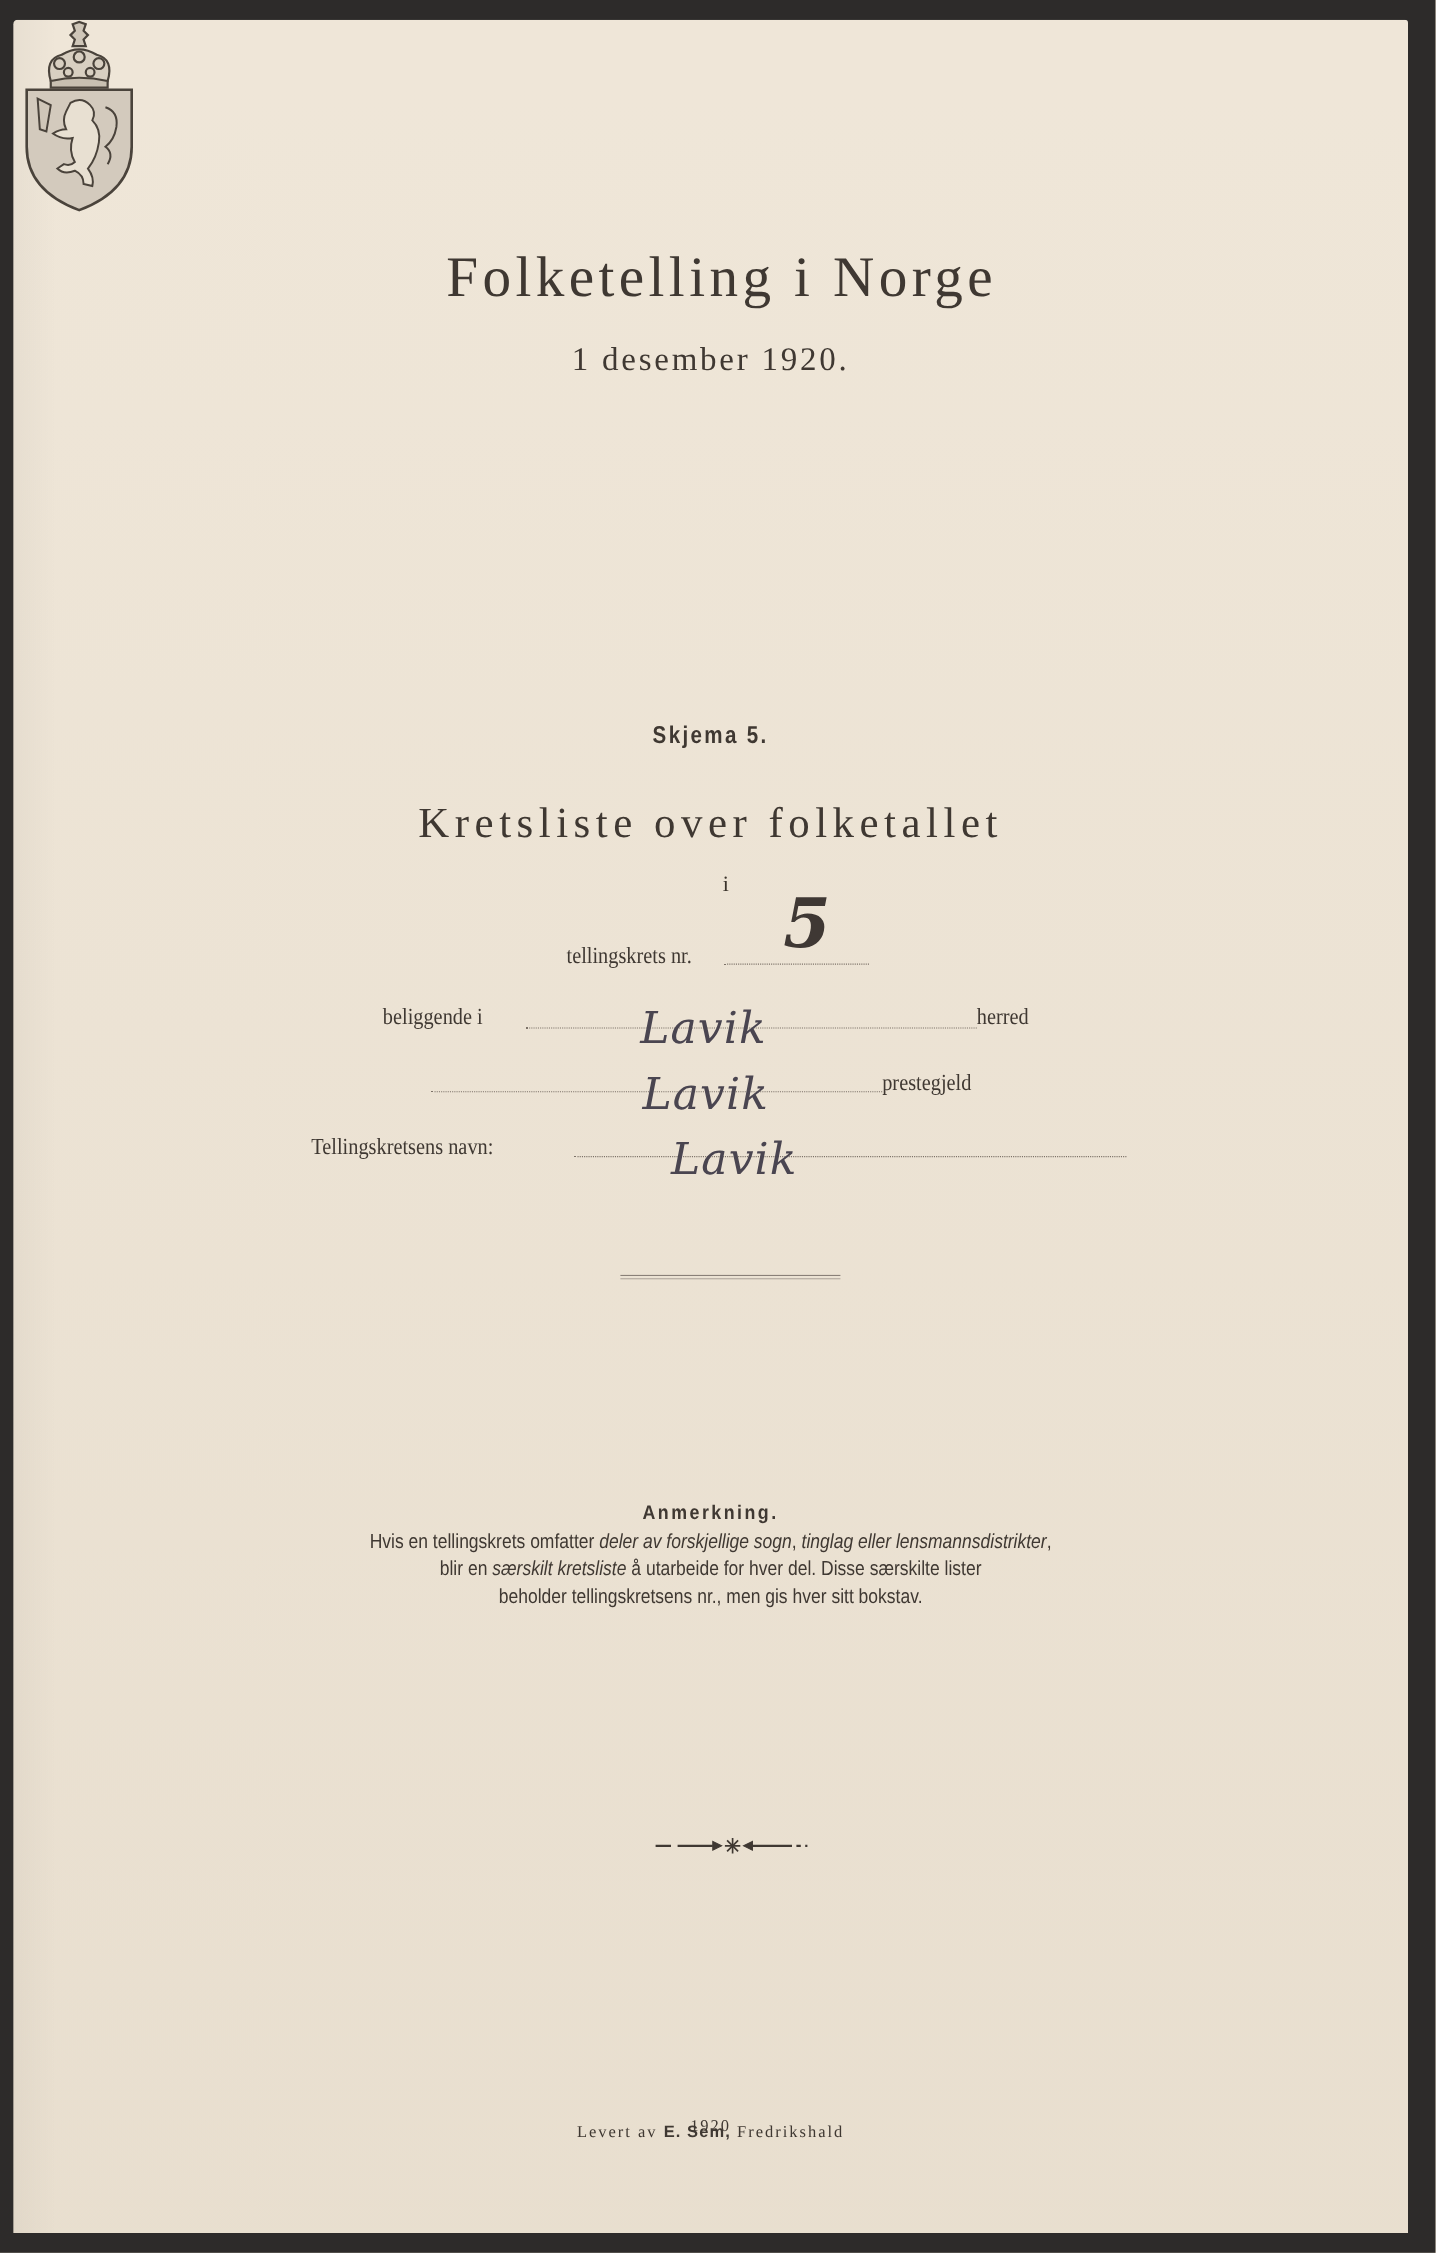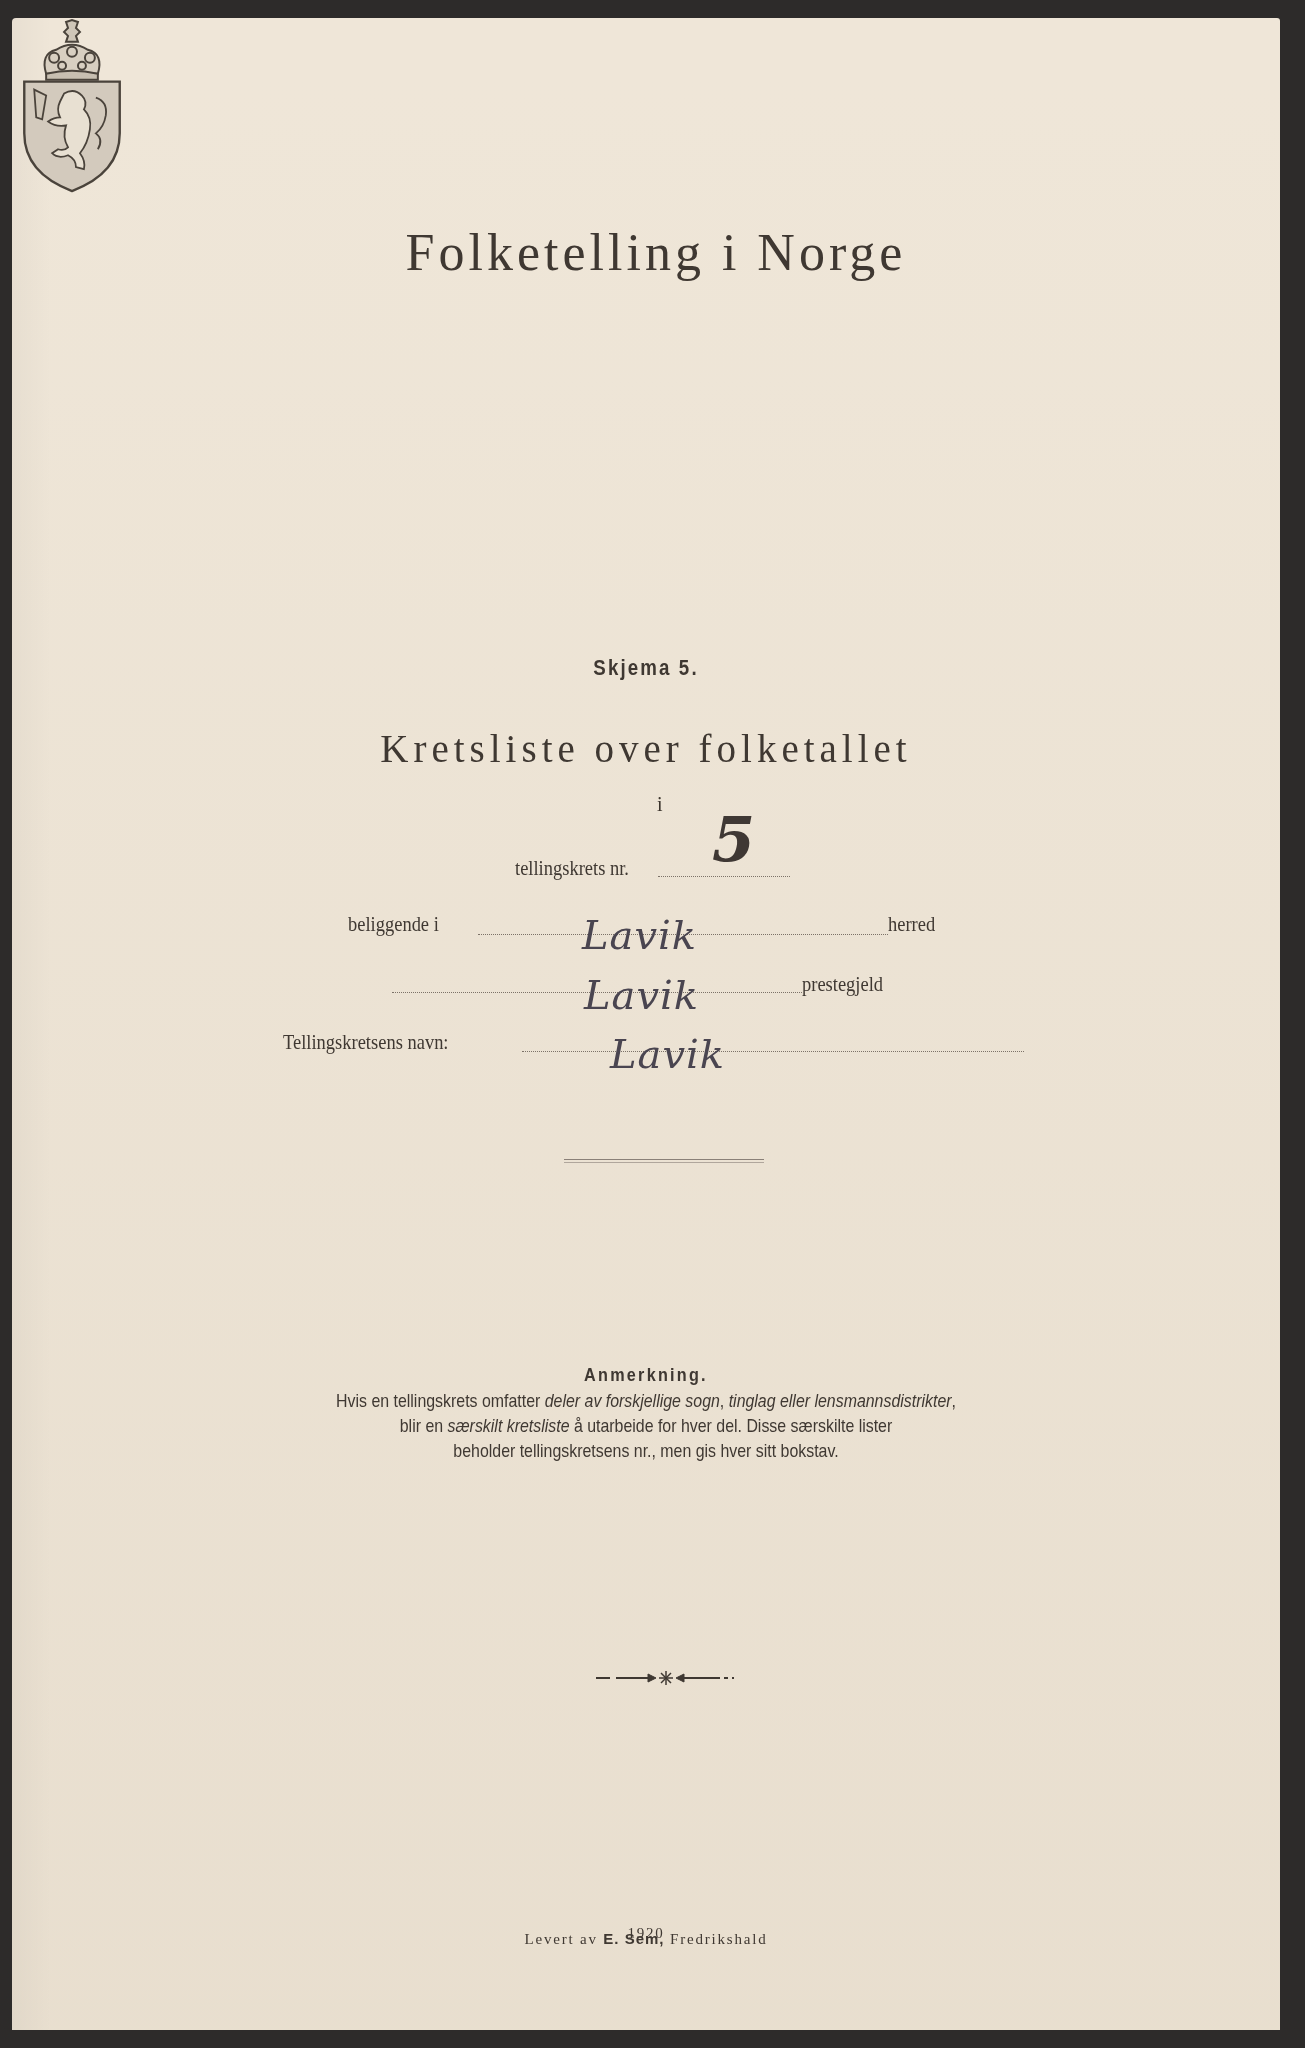--- a/index.html
+++ b/index.html
@@ -47,20 +47,21 @@
   .footer1 { top:1885px; font-size:15px; letter-spacing:1.8px; color:#3f3832;margin-top:27px; }
   .footer1 b { font-family:"Liberation Sans", sans-serif; letter-spacing:1px; }
   .footer2 { top:1907px; font-size:15px; letter-spacing:1.8px; color:#3f3832; }
 </style>
 </head>
 <body>
 
 <div class="page">
 
   <div class="abs center title">Folketelling i Norge</div>
+  <div class="abs center date">1 desember 1920.</div>
 
   <svg class="emblem" viewBox="0 0 60 88">
 
     <g fill="none" stroke="#4a433b" stroke-width="1">
       <path d="M27 2 l3 -1 l3 1 l-1 3 l2 2 l-2 2 l1 3 h-6 l1 -3 l-2 -2 l2 -2 z" fill="#cfc6b8"></path>
       <path d="M17 28 Q14 18 22 16 Q30 11 38 16 Q46 18 43 28 Z" fill="#d8cfc1"></path>
       <circle cx="21" cy="20" r="2.5"></circle>
         <circle cx="30" cy="17" r="2.5"></circle>
         <circle cx="39" cy="20" r="2.5"></circle>
       <circle cx="25" cy="24" r="2"></circle>

